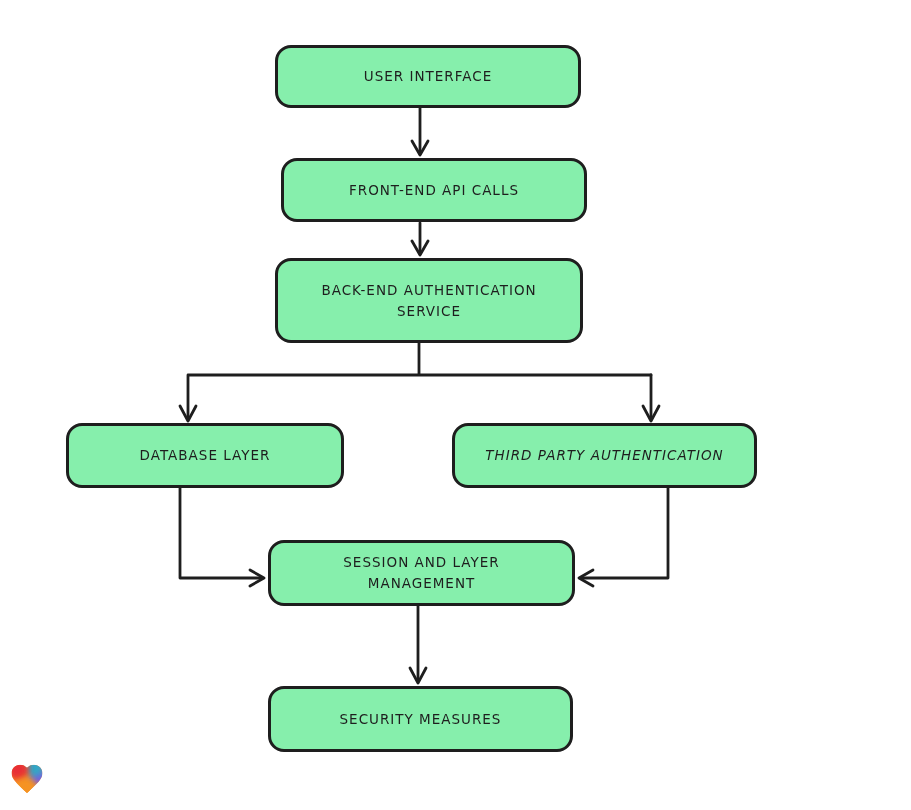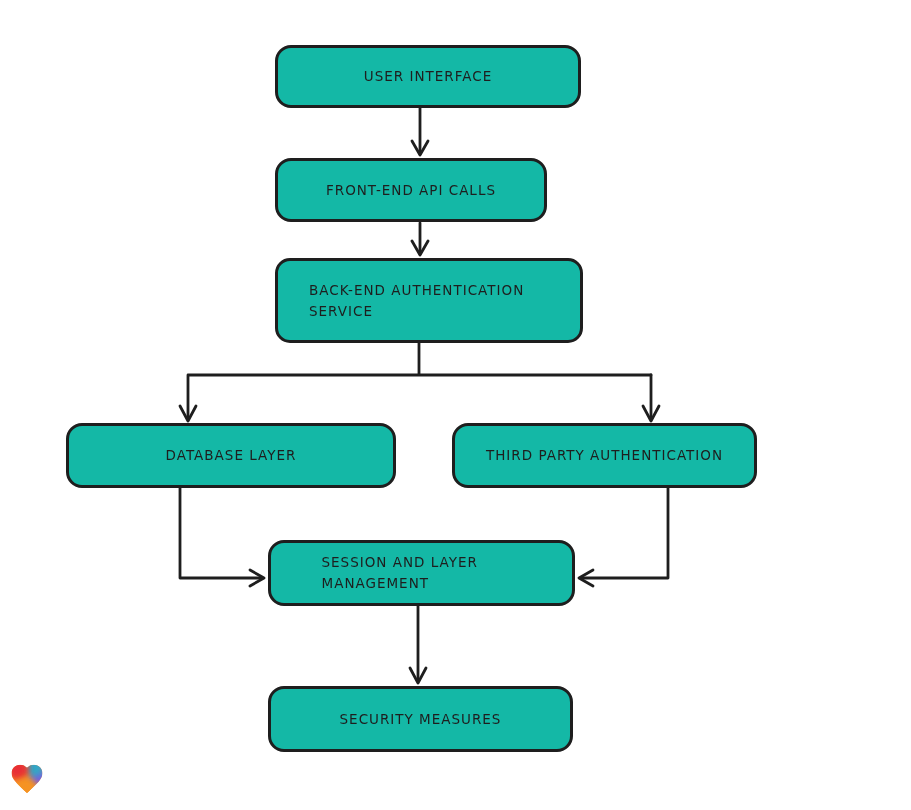--- a/index.html
+++ b/index.html
@@ -27,26 +27,27 @@
   }
   .edge {
     stroke: #1e1e1e;
     stroke-width: 2.8;
     fill: none;
     stroke-linecap: round;
     stroke-linejoin: round;
   }
   .node {
     position: absolute;
-    background: #14b8a6;
+    background: #86efac;
     border: 3.5px solid #1e1e1e;
     border-radius: 16px;
     display: flex;
     align-items: center;
     justify-content: center;
+    text-align: center;
     box-sizing: border-box;
   }
   .node .label {
     font-size: 13.5px;
     line-height: 21px;
     letter-spacing: 1px;
     color: #1e1e1e;
     font-weight: 500;
   }
   .logo {
@@ -96,33 +97,33 @@
     <g>
       <path class="edge" d="M418 606 L418 681"></path>
       <path class="edge" d="M410 668 L418 683 L426 668"></path>
     </g>
   </svg>
 
   <div class="node" style="left:275px; top:45px; width:306px; height:63px;">
     <span class="label">USER INTERFACE</span>
   </div>
 
-  <div class="node" style="left:275px; top:158px; width:272px; height:64px;">
+  <div class="node" style="left:281px; top:158px; width:306px; height:64px;">
     <span class="label">FRONT-END API CALLS</span>
   </div>
 
-  <div class="node" style="left:275px; top:258px; width:308px; height:85px;border-radius:15px;">
+  <div class="node" style="left:275px; top:258px; width:308px; height:85px;">
     <span class="label" style="max-width:240px;">BACK-END AUTHENTICATION SERVICE</span>
   </div>
 
-  <div class="node" style="left:66px; top:423px; width:330px; height:65px;">
+  <div class="node" style="left:66px; top:423px; width:278px; height:65px;">
     <span class="label">DATABASE LAYER</span>
   </div>
 
-  <div class="node" style="left:452px; top:423px; width:305px; height:65px;">
+  <div class="node" style="left:452px; top:423px; width:305px; height:65px;font-style:italic;">
     <span class="label">THIRD PARTY AUTHENTICATION</span>
   </div>
 
   <div class="node" style="left:268px; top:540px; width:307px; height:66px;">
     <span class="label" style="max-width:200px;">SESSION AND LAYER MANAGEMENT</span>
   </div>
 
   <div class="node" style="left:268px; top:686px; width:305px; height:66px;">
     <span class="label">SECURITY MEASURES</span>
   </div>

